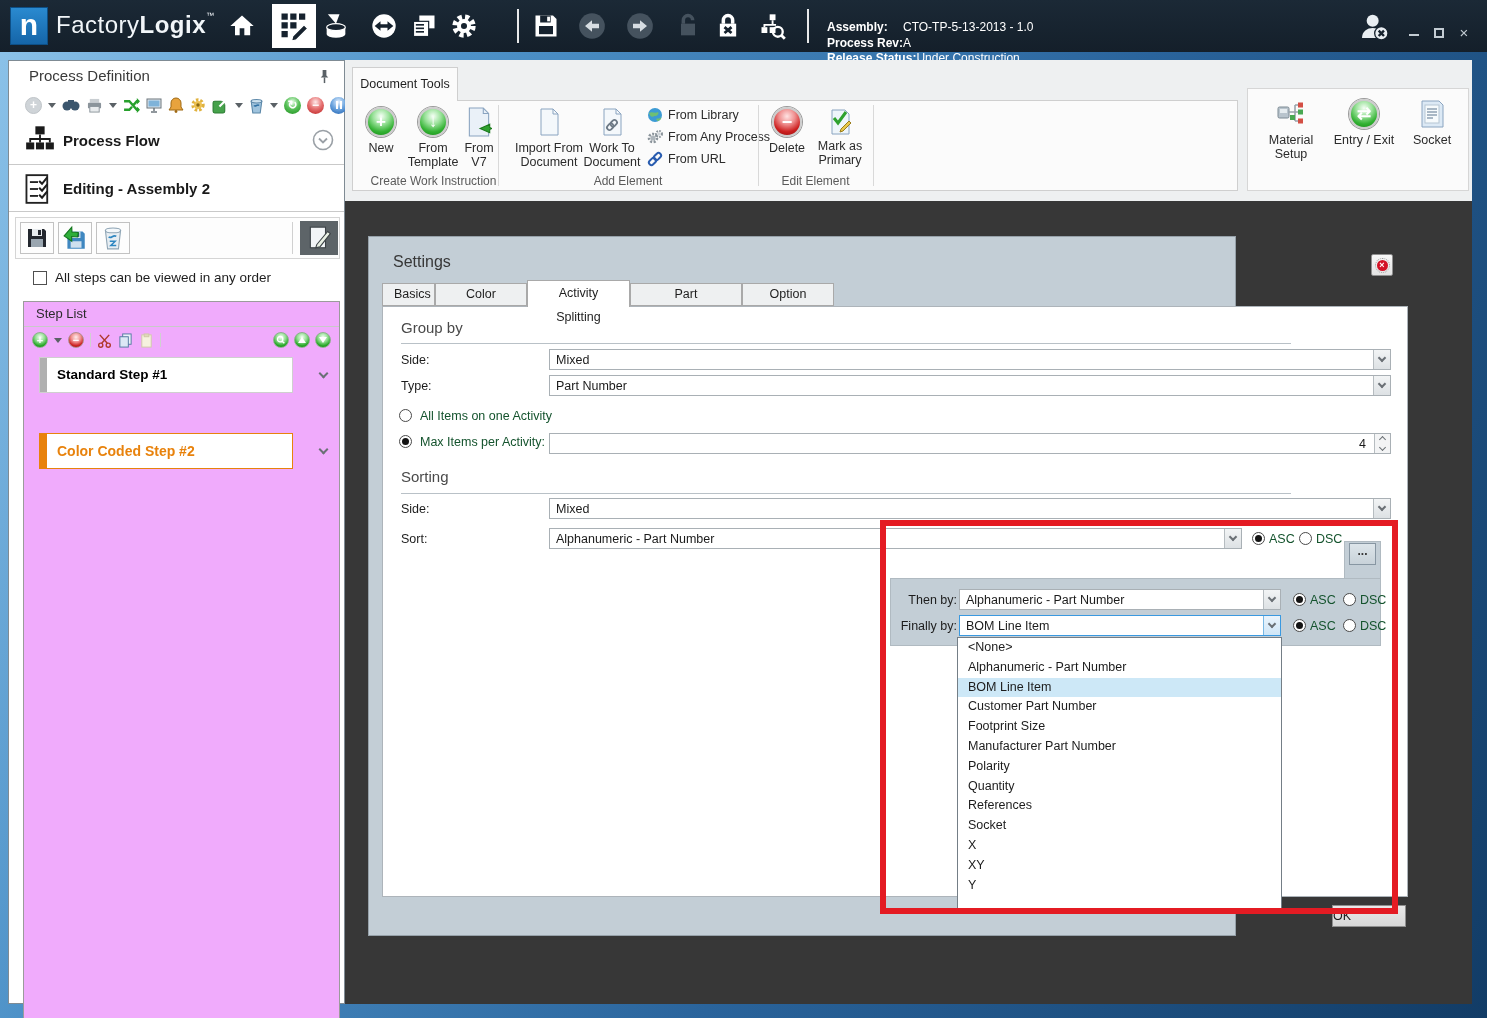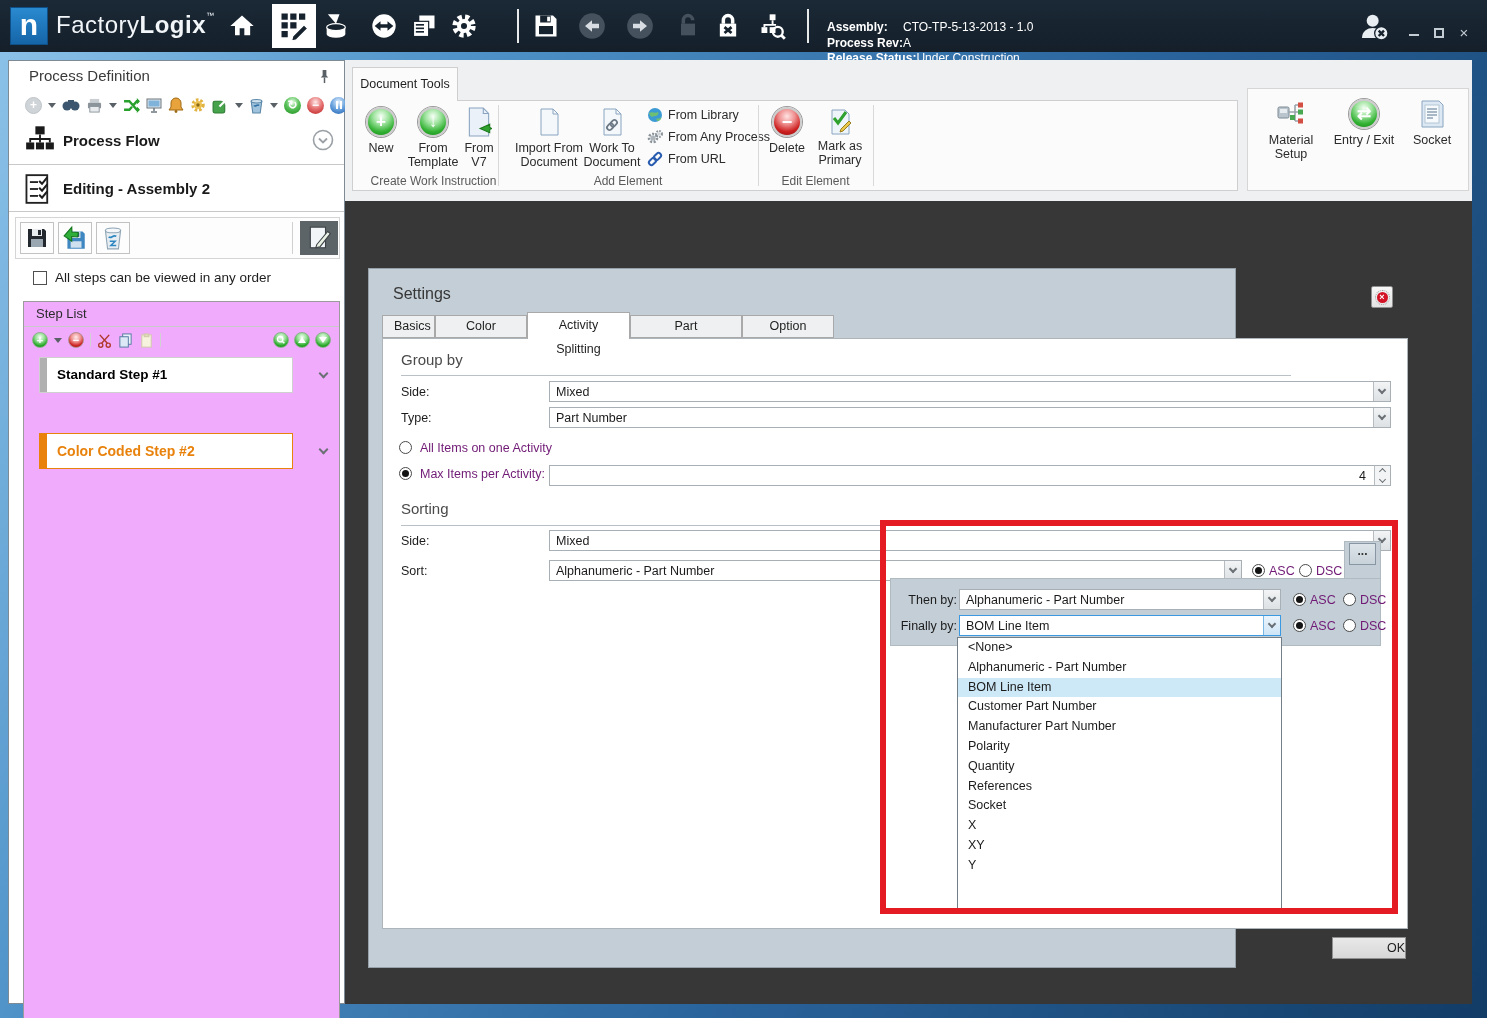--- a/index.html
+++ b/index.html
@@ -71,21 +71,21 @@
   border:2px solid #cdcdcd;box-shadow:0 0 0 1px #9b9b9b;color:#fff;font-size:17px;font-weight:bold}
 .rcircle{width:30px;height:30px;border-radius:50%;margin:0 auto 4px;display:flex;align-items:center;justify-content:center;
   background:radial-gradient(circle at 50% 28%,#ffe3e3,#ef9090 35%,#cd2020 68%,#8d0d0d);
   border:2px solid #cdcdcd;box-shadow:0 0 0 1px #9b9b9b;color:#fff;font-size:18px;font-weight:bold}
 .rb-caption{position:absolute;bottom:2px;font-size:12px;color:#5a5a5a;text-align:center}
 .rb-sep{position:absolute;top:4px;bottom:4px;width:1px;background:#d9d9d9}
 .small-item{position:absolute;left:0;display:flex;align-items:center;gap:5px;font-size:12.5px;color:#2b2b2b;white-space:nowrap}
 
 
 #content{position:absolute;left:345px;top:201px;width:1127px;height:803px;background:#373737}
-#dialog{position:absolute;left:368px;top:268px;width:868px;height:700px;background:#c3ced6;border:1px solid #96a1a9}
+#dialog{position:absolute;left:368px;top:236px;width:868px;height:700px;background:#c3ced6;border:1px solid #96a1a9}
 .dlg-title{position:absolute;left:24px;top:16px;font-size:16px;color:#373737}
 .dlg-close{position:absolute;left:1002px;top:17px;width:22px;height:22px;background:linear-gradient(#f7f7f7,#e3e3e3);
   border:1px solid #8f8f8f;border-radius:2px;display:flex;align-items:center;justify-content:center}
 .dlg-close .ring{width:15px;height:15px;border:1px dotted #9b9b9b;border-radius:50%;display:flex;align-items:center;justify-content:center}
 .dlg-close .dot{width:11px;height:11px;border-radius:50%;background:#d31226;color:#fff;font-size:9px;font-weight:bold;
   text-align:center;line-height:11px}
 .tab{position:absolute;top:46px;height:23px;background:#eef0f1;border:1px solid #a9a9a9;font-size:12.5px;color:#1e1e1e;
   text-align:center;line-height:21px;padding:0 11px}
 .tab.active{top:43px;height:27px;background:#fff;border-bottom:none;z-index:3;line-height:24px}
 .dlg-panel{position:absolute;left:13px;top:69px;width:1026px;height:591px;background:#fff;border:1px solid #adb4ba}
@@ -94,28 +94,28 @@
 .flabel{position:absolute;left:18px;font-size:12.5px;color:#1c1c1c}
 .combo{position:absolute;background:#fff;border:1px solid #a9b0b5;font-size:12.5px;color:#1b1b1b;height:21px}
 .combo .val{position:absolute;left:6px;top:50%;transform:translateY(-50%);white-space:nowrap}
 .combo .btn{position:absolute;right:0;top:0;bottom:0;width:17px;background:linear-gradient(#f2f4f5,#dde1e4);
   border-left:1px solid #b6bcc0;display:flex;align-items:center;justify-content:center}
 .combo .btn .chev{margin-top:-3px;width:6px;height:6px}
 .combo.focus{border-color:#3a99e0}
 .combo.focus .btn{background:linear-gradient(#eaf4fc,#cfe6f7);border-left-color:#7ab8e3}
 .radio{position:absolute;width:13px;height:13px;border:1px solid #4a4a4a;border-radius:50%;background:#fff}
 .radio.checked::after{content:"";position:absolute;left:2px;top:2px;width:7px;height:7px;border-radius:50%;background:#141414}
-.rlabel{position:absolute;font-size:12.5px;color:#701a75;white-space:nowrap}
+.rlabel{position:absolute;font-size:12.5px;color:#14532d;white-space:nowrap}
 .tinput{position:absolute;background:#fff;border:1px solid #a9b0b5;height:21px;font-size:12.5px;color:#1b1b1b}
 .tinput .tval{position:absolute;right:24px;top:50%;transform:translateY(-50%)}
 .spin{position:absolute;right:0;top:0;bottom:0;width:16px;border-left:1px solid #b6bcc0;background:#f3f4f5;
   display:flex;flex-direction:column;align-items:center;justify-content:space-evenly}
 .spin .chev{width:5px;height:5px;border-width:1.5px}
 .okbtn{position:absolute;left:963px;top:668px;width:74px;height:22px;background:linear-gradient(#e9e9e9,#d7d7d7);
-  border:1px solid #8f8f8f;font-size:12.5px;color:#1b1b1b;text-align:right;line-height:20px}
+  border:1px solid #8f8f8f;font-size:12.5px;color:#1b1b1b;text-align:left;line-height:20px}
 
 
 #stub{position:absolute;left:1344px;top:541px;width:37px;height:40px;background:#c3ced6;border:1px solid #b0bac1;border-bottom:none;z-index:5}
 #morebtn{position:absolute;left:1349px;top:543px;width:27px;height:22px;background:linear-gradient(#dde5ea,#c8d2d9);
   border:1px solid #8796a2;z-index:6;font-size:12px;font-weight:bold;color:#333;text-align:center;line-height:14px}
 #popup{position:absolute;left:890px;top:578px;width:491px;height:68px;background:#c3ced6;border:1px solid #b0bac1;z-index:5}
 #popup .plabel{position:absolute;left:4px;width:62px;text-align:right;font-size:12.5px;color:#1c1c1c;white-space:nowrap}
 #ddlist{position:absolute;left:957px;top:637px;width:325px;height:276px;background:#fff;border:1px solid #747e86;overflow:hidden;z-index:7}
 .dd-item{height:19.8px;line-height:19.8px;padding-left:10px;font-size:12.5px;color:#1c1c1c;white-space:nowrap}
 .dd-item.selected{background:#cde8f7}
@@ -704,20 +704,21 @@
     <div class="rlabel" style="left:419px;top:40px">ASC</div>
     <div class="radio" style="left:452px;top:40px"></div>
     <div class="rlabel" style="left:469px;top:40px">DSC</div>
   </div>
 
   <div id="ddlist">
     <div class="dd-item">&lt;None&gt;</div>
     <div class="dd-item">Alphanumeric - Part Number</div>
     <div class="dd-item selected">BOM Line Item</div>
     <div class="dd-item">Customer Part Number</div>
+    <div class="dd-item">Footprint Size</div>
     <div class="dd-item">Manufacturer Part Number</div>
     <div class="dd-item">Polarity</div>
     <div class="dd-item">Quantity</div>
     <div class="dd-item">References</div>
     <div class="dd-item">Socket</div>
     <div class="dd-item">X</div>
     <div class="dd-item">XY</div>
     <div class="dd-item">Y</div>
   </div>
 

